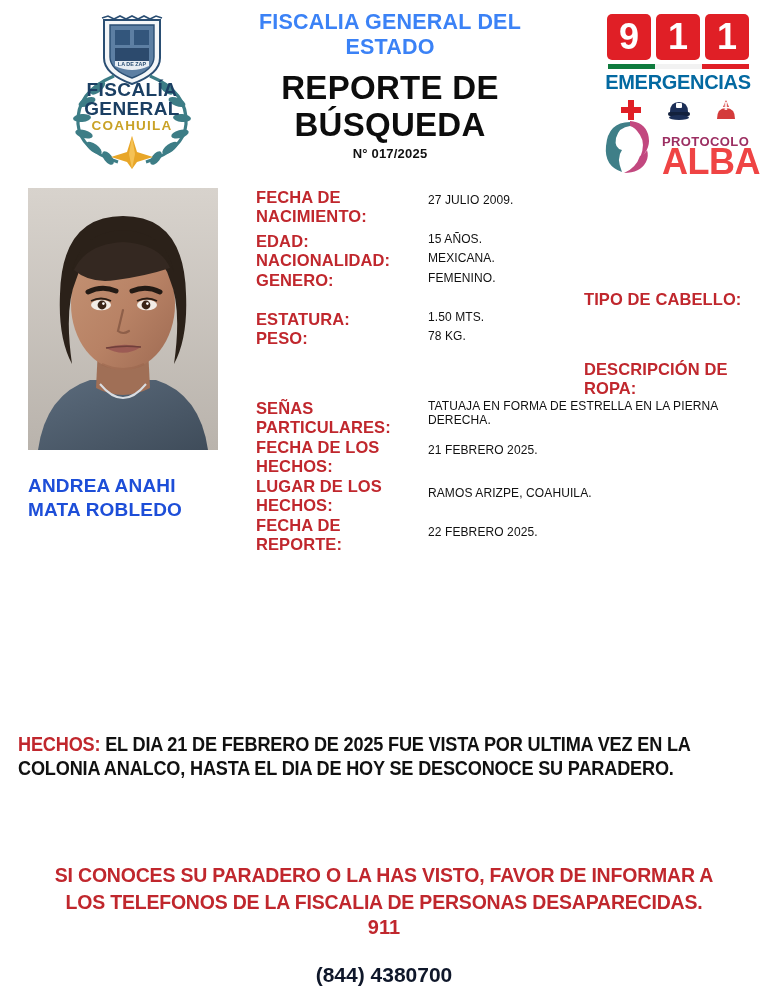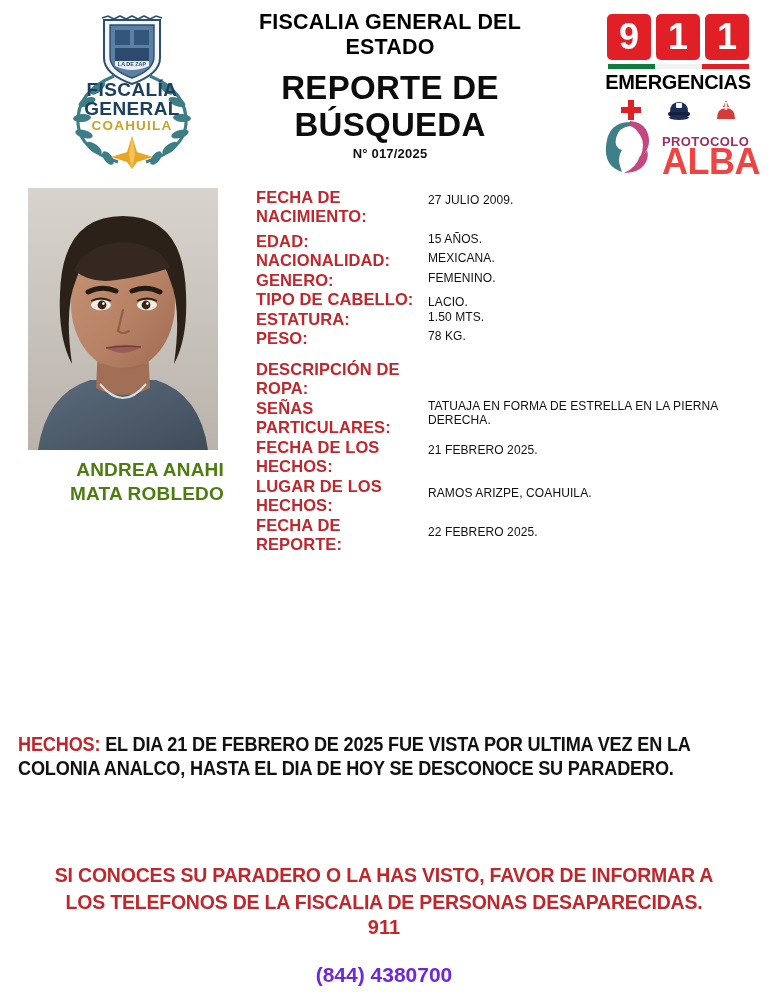--- a/index.html
+++ b/index.html
@@ -36,21 +36,21 @@
   }
   .logo-txt .l3 {
     display: block; color: #c9a227; font-weight: bold;
     font-size: 13.5px; letter-spacing: 1.2px; margin-top: 1px;
   }
 
   .title-block {
     position: absolute; left: 220px; top: 10px; width: 340px; text-align: center;
   }
   .t-fiscalia {
-    color: #000000; font-weight: bold; font-size: 21.5px;
+    color: #3b82f6; font-weight: bold; font-size: 21.5px;
     line-height: 1.18; letter-spacing: .2px;
   }
   .t-reporte {
     color: #0d0d0d; font-weight: bold; font-size: 33px;
     line-height: 1.12; margin-top: 9px; letter-spacing: .3px;
   }
   .t-num {
     color: #111111; font-weight: bold; font-size: 13px;
     margin-top: 2px; letter-spacing: .2px;
   }
@@ -62,21 +62,21 @@
     display: block; width: 44px; height: 46px; background: #e01f26;
     color: #ffffff; font-weight: bold; font-size: 36px; line-height: 46px;
     text-align: center; border-radius: 5px;
   }
   .flagbar { margin: 4px auto 0; width: 141px; height: 5px; display: flex; }
   .flagbar i { display: block; flex: 1; height: 5px; }
   .flagbar .g { background: #0f7b3e; }
   .flagbar .w { background: #f2f2f2; }
   .flagbar .r { background: #e01f26; }
   .emerg {
-    text-align: center; color: #000000; font-weight: bold;
+    text-align: center; color: #0369a1; font-weight: bold;
     font-size: 20px; letter-spacing: -.3px; margin-top: 2px;
   }
   .icons911 {
     display: flex; justify-content: space-around; align-items: center;
     width: 141px; margin: 3px auto 0; height: 26px;
   }
 
   
   .logo-alba { position: absolute; left: 600px; top: 118px; width: 160px; height: 62px; }
   .alba-txt { position: absolute; left: 62px; top: 16px; }
@@ -89,30 +89,30 @@
   }
 
   
   .photo-col { position: absolute; left: 28px; top: 188px; width: 200px; }
   .photo {
     position: relative; width: 190px; height: 262px; overflow: hidden;
     background: #c9c3bd;
   }
   .photo svg { display: block; width: 190px; height: 262px; }
   .person-name {
-    margin-top: 8px; width: 196px; text-align: right;
-    color: #4d7c0f; font-weight: bold; font-size: 19px; line-height: 1.28;
+    margin-top: 24px; width: 196px; text-align: left;
+    color: #1d4ed8; font-weight: bold; font-size: 19px; line-height: 1.28;
     letter-spacing: .2px;
   }
 
   
   .data-table {
     position: absolute; left: 256px; top: 188px; width: 500px;
   }
-  .row { display: flex; align-items: flex-start; width: 500px; }
+  .row { display: flex; align-items: flex-start; width: 500px; justify-content: flex-end; }
   .row .lbl {
     width: 172px; flex: 0 0 172px;
     color: #c0272d; font-weight: bold; font-size: 16.5px;
     line-height: 1.18; letter-spacing: .1px;
   }
   .row .val {
     flex: 1; color: #111111; font-weight: normal; font-size: 12px;
     line-height: 1.22; letter-spacing: .1px;
   }
   .row .val.just { text-align: justify; }
@@ -139,21 +139,21 @@
   }
   .foot-msg {
     color: #c0272d; font-weight: bold; font-size: 20.5px;
     line-height: 1.3; letter-spacing: -.2px;
     transform: scaleX(.95); transform-origin: center top;
   }
   .foot-911 {
     color: #c0272d; font-weight: bold; font-size: 20px; margin-top: 1px;
   }
   .foot-tel {
-    color: #6d28d9; font-weight: bold; font-size: 21px; margin-top: 24px;
+    color: #0f172a; font-weight: bold; font-size: 21px; margin-top: 24px;
   }
 </style>
 </head>
 <body>
 
 <div class="poster">
 
   <div class="header">
 
     <div class="logo-fiscalia">
@@ -326,21 +326,20 @@
       <div class="val">MEXICANA.</div>
     </div>
 
     <div class="row">
       <div class="lbl">GENERO:</div>
       <div class="val">FEMENINO.</div>
     </div>
 
     <div class="row">
       <div class="lbl">TIPO DE CABELLO:</div>
-      <div class="val vpad-b">LACIO.</div>
     </div>
 
 
     <div class="row">
       <div class="lbl">ESTATURA:</div>
       <div class="val">1.50 MTS.</div>
     </div>
 
     <div class="row">
       <div class="lbl">PESO:</div>

